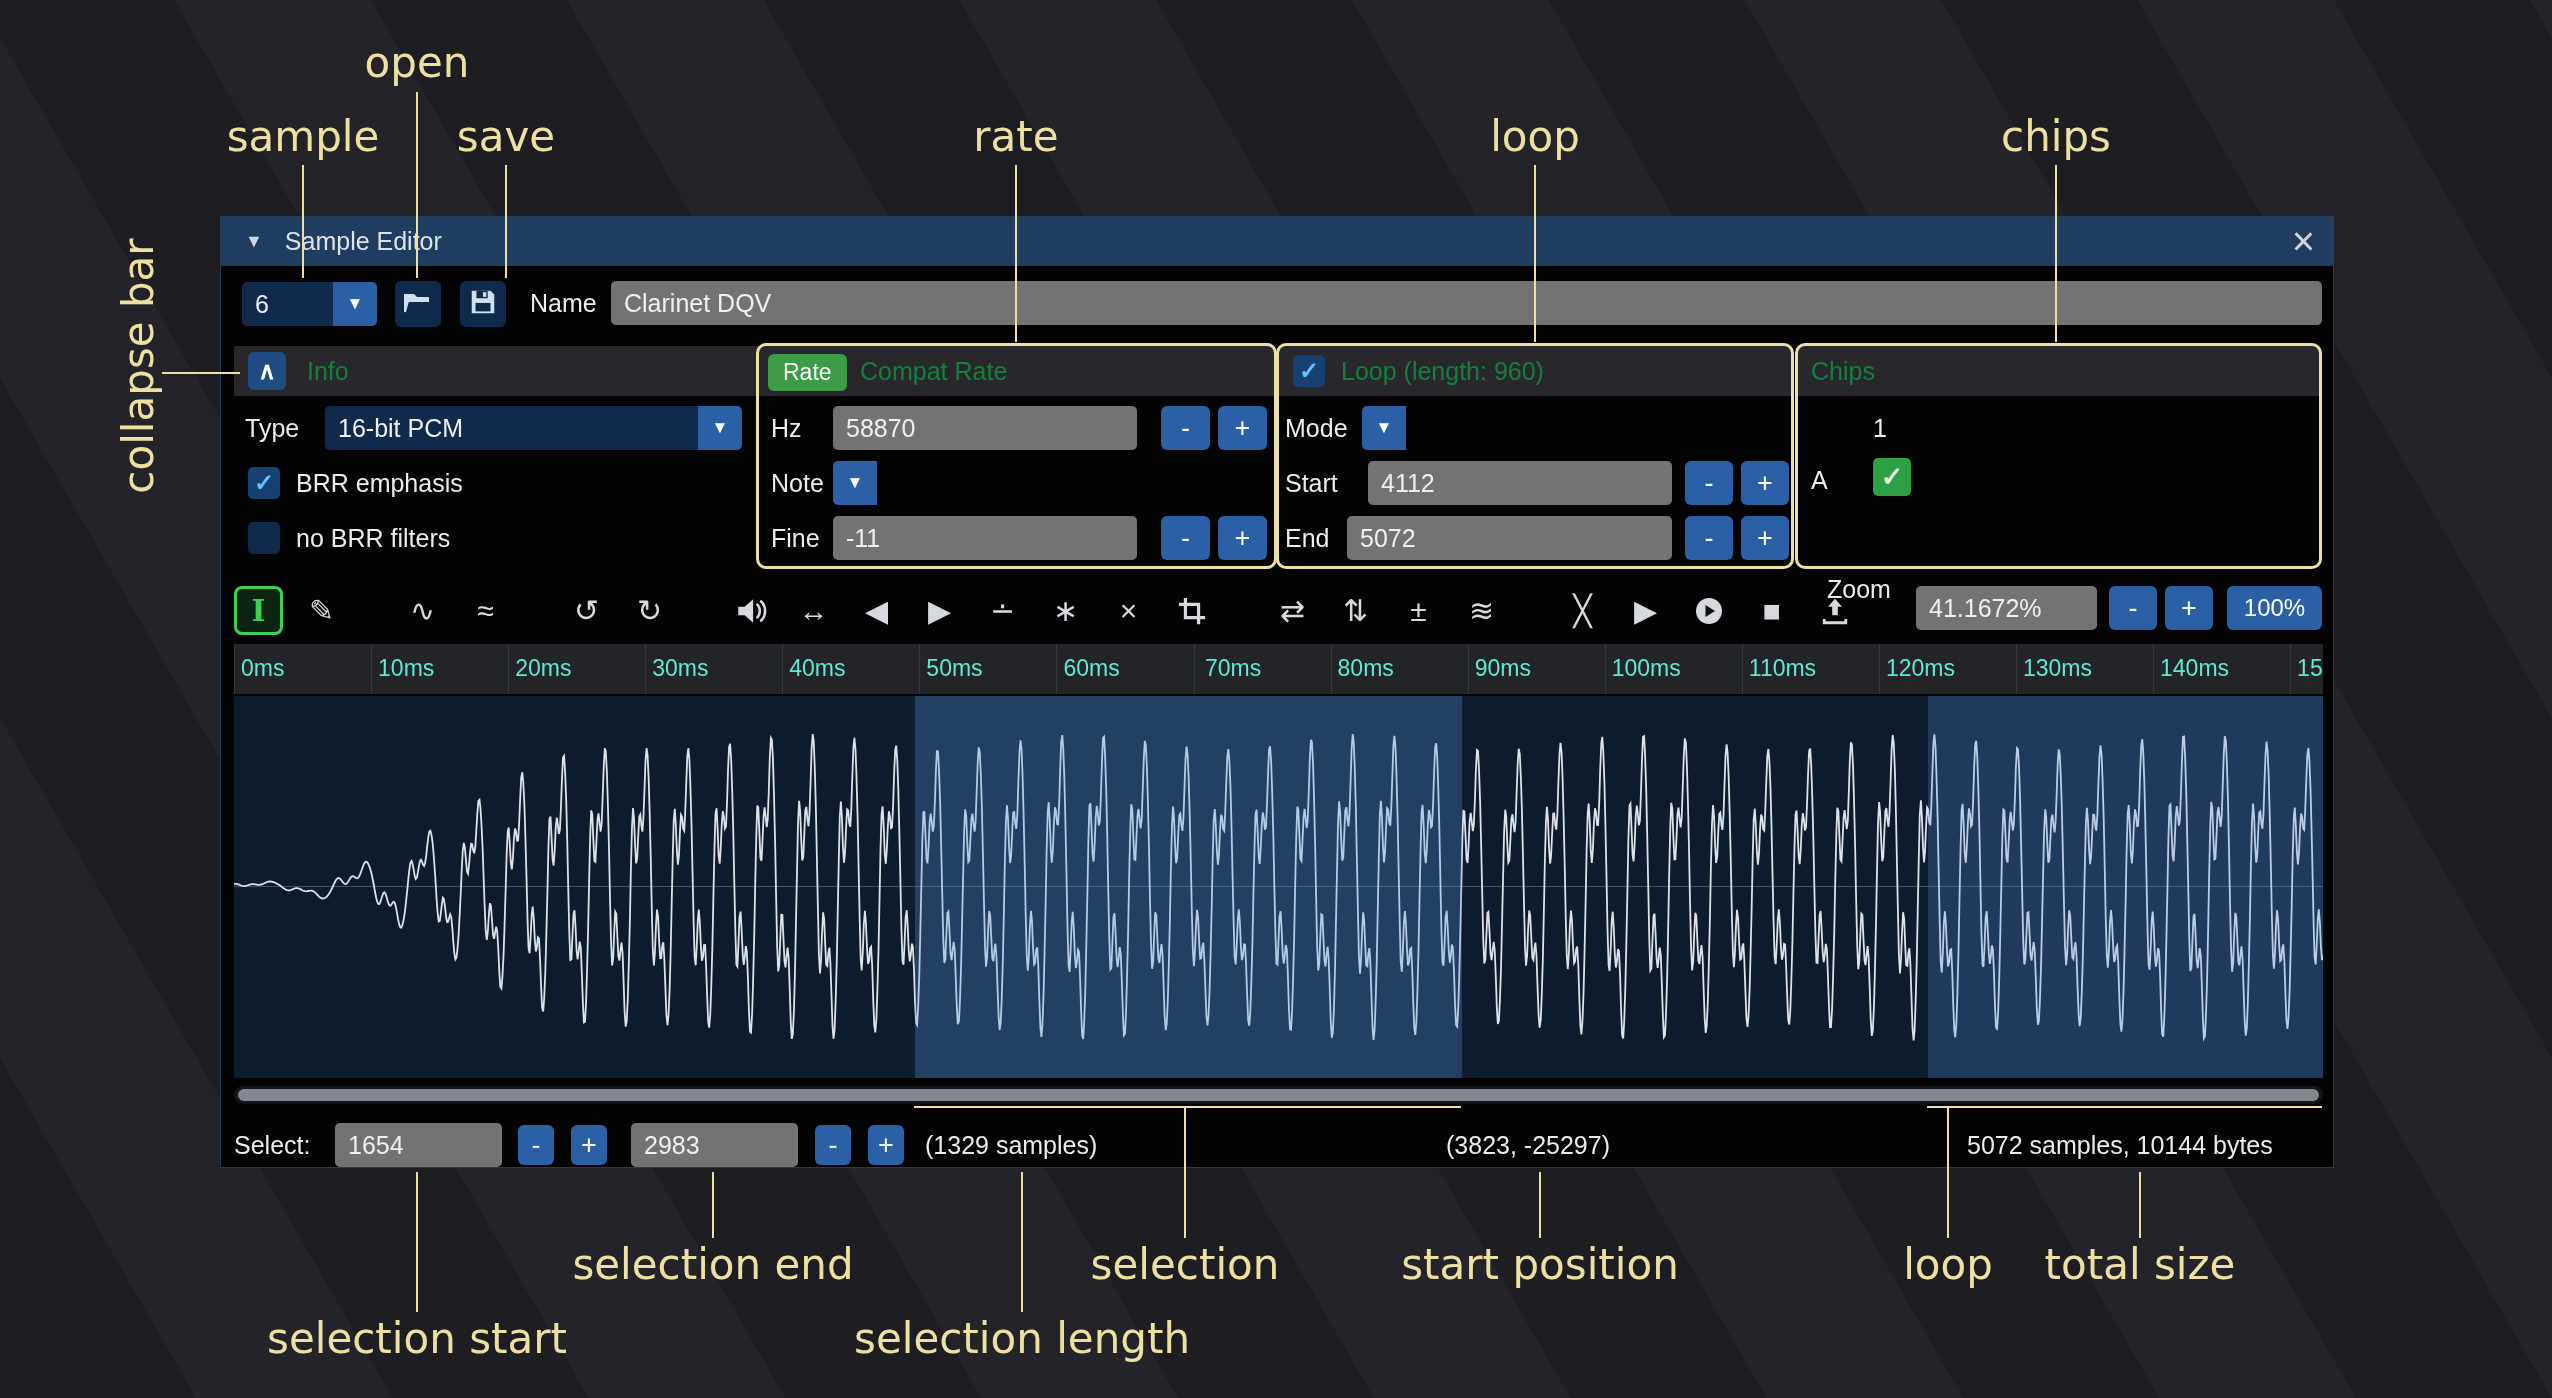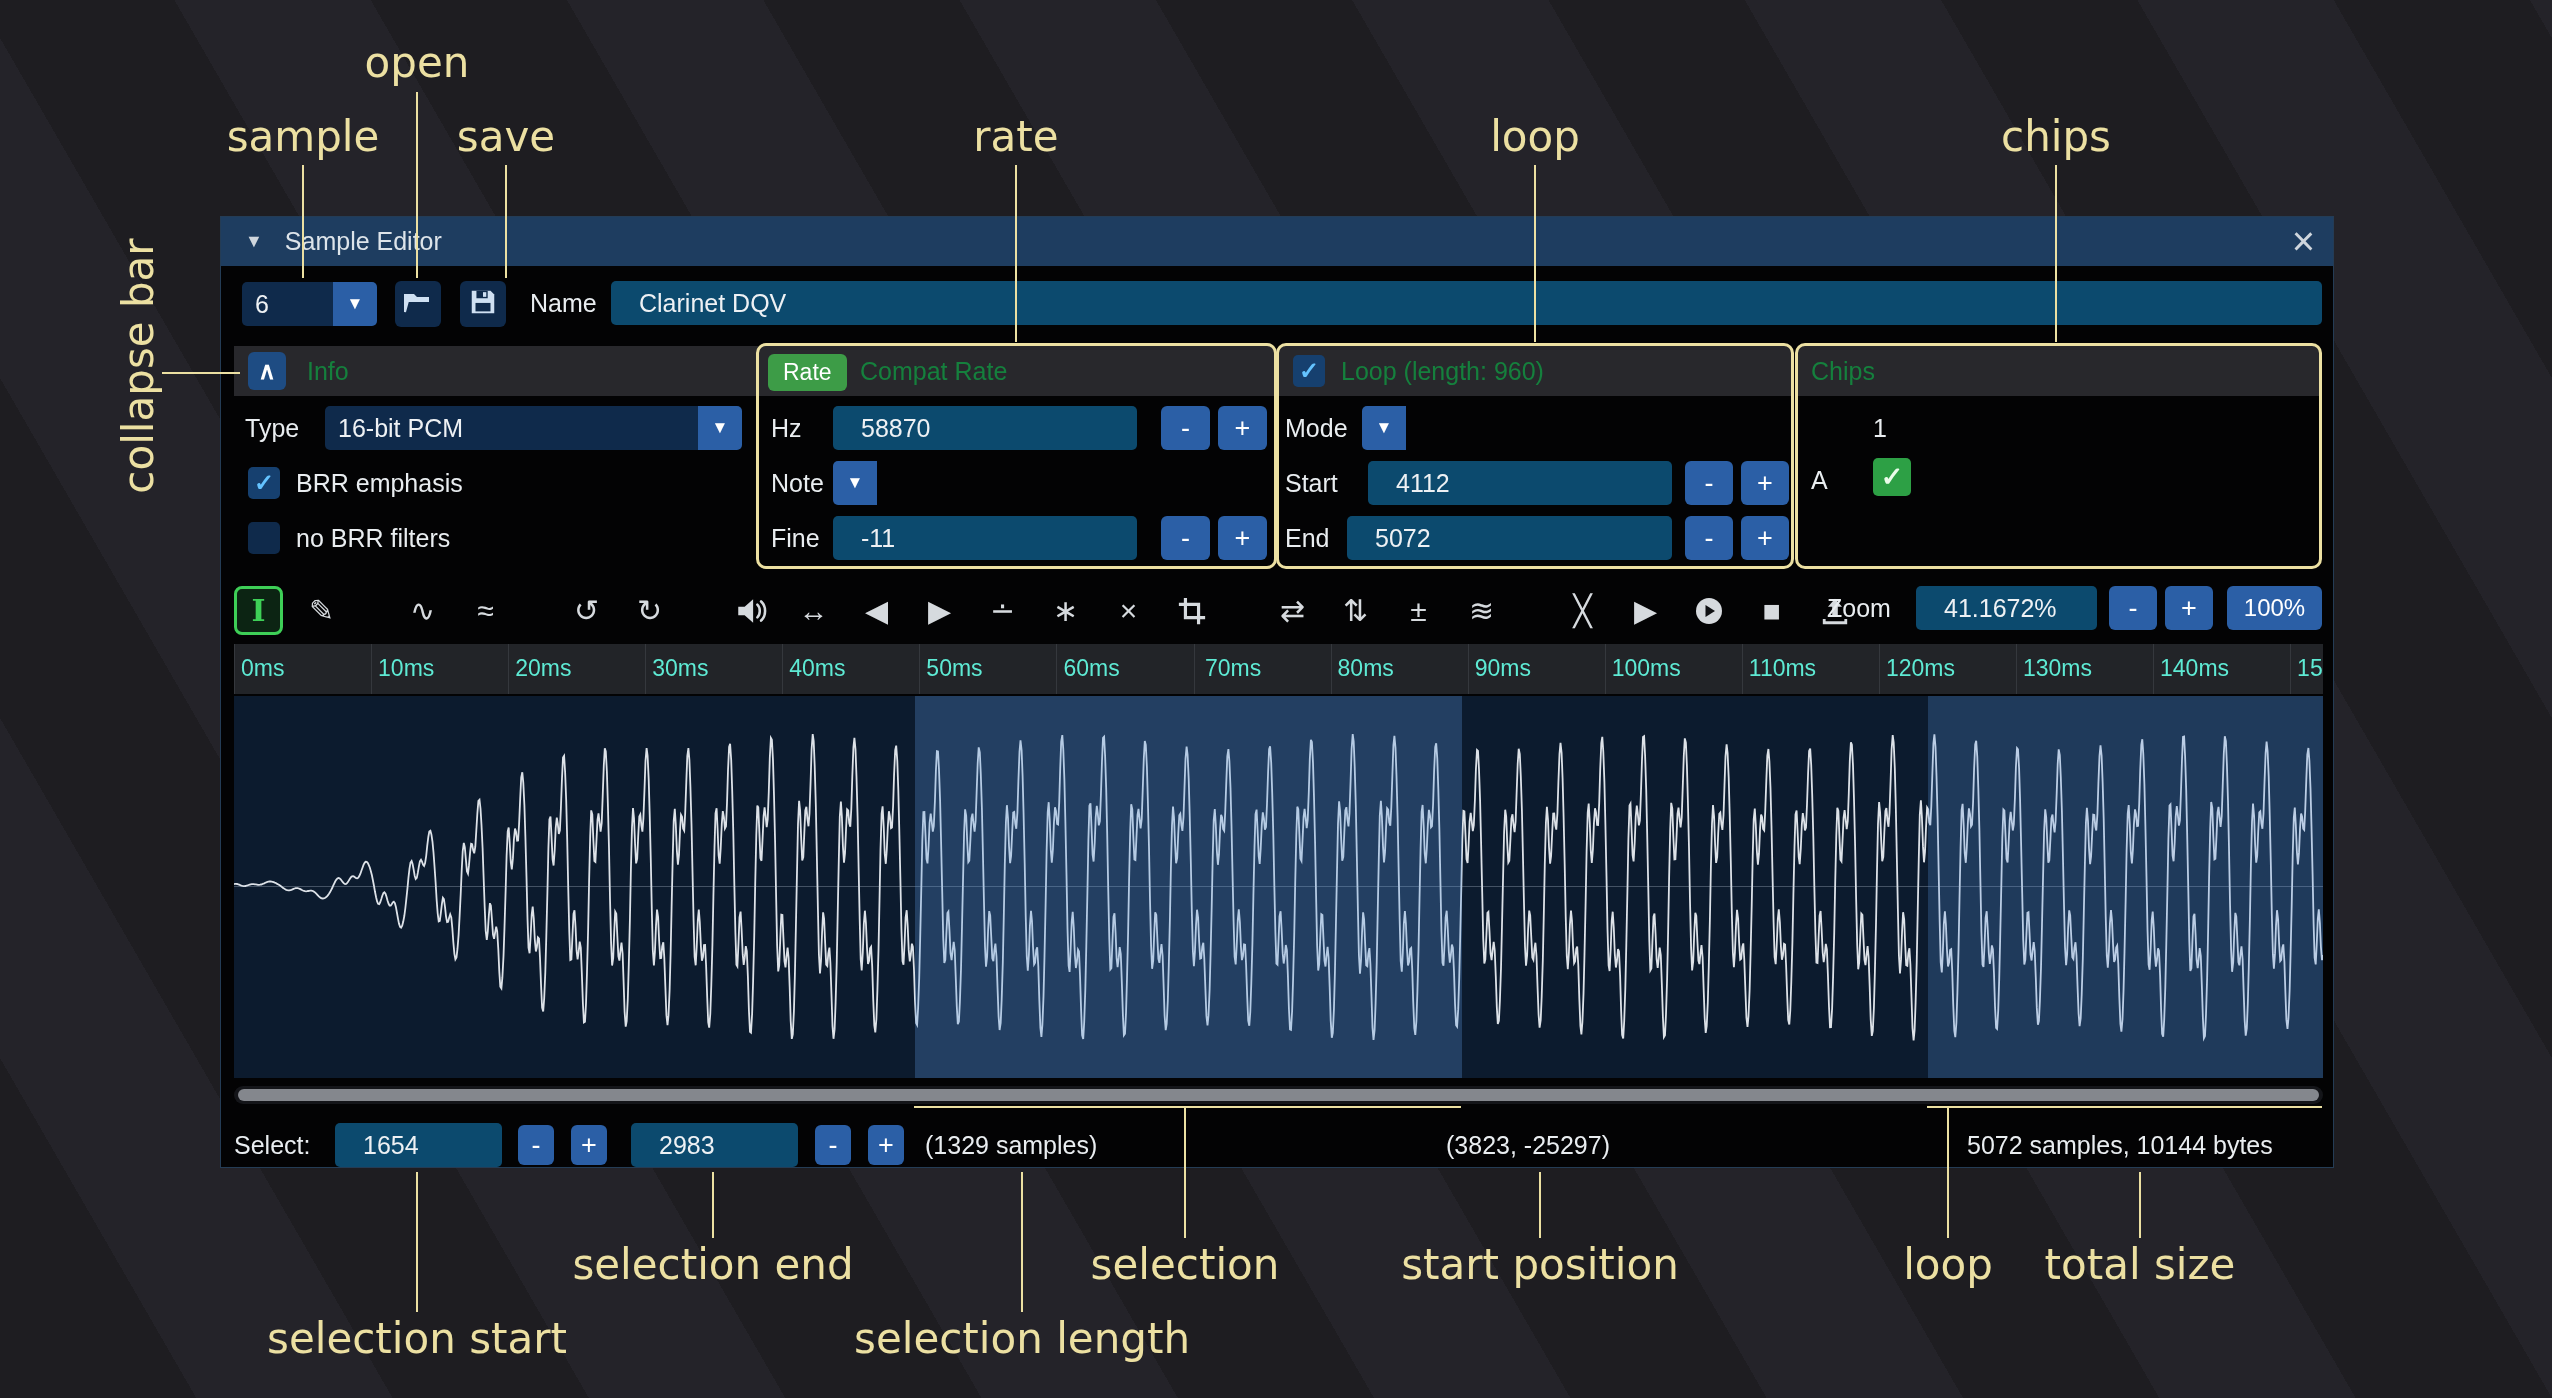--- a/index.html
+++ b/index.html
@@ -12,22 +12,22 @@
   
   .window { position:absolute; left:220px; top:216px; width:2114px; height:952px;
     background:#030304; border:1px solid #243c55; z-index:10; }
   .titlebar { position:absolute; left:0; top:0; width:100%; height:49px; background:#1e3d60;
     display:flex; align-items:center; color:#dde4ea; font-size:25px; }
   .titlebar .tri { margin-left:24px; font-size:18px; color:#cfd6dd; }
   .titlebar .ttl { margin-left:22px; }
   .titlebar .close { position:absolute; right:18px; top:0; height:49px; display:flex;
     align-items:center; font-size:40px; color:#cfd6dd; }
   .label { position:absolute; color:#e9edf0; font-size:25px; height:44px; display:flex; align-items:center; white-space:nowrap; }
-  .input { position:absolute; background:#0c4a6e; border-radius:5px; color:#eef1f4; font-size:25px;
-    display:flex; align-items:center; padding:0 28px; height:44px; white-space:nowrap; overflow:hidden; }
+  .input { position:absolute; background:#737373; border-radius:5px; color:#eef1f4; font-size:25px;
+    display:flex; align-items:center; padding:0 13px; height:44px; white-space:nowrap; overflow:hidden; }
   .btn { position:absolute; background:#2b5fa6; border-radius:6px; color:#ffffff; font-size:27px;
     display:flex; align-items:center; justify-content:center; height:44px; }
   .combo { position:absolute; height:44px; display:flex; border-radius:5px; overflow:hidden; }
   .combo .val { flex:1; background:#0f2a4b; color:#eef1f4; font-size:25px; display:flex;
     align-items:center; padding:0 13px; white-space:nowrap; overflow:hidden; }
   .combo .arr { width:44px; background:#2b5fa6; color:#fff; display:flex; align-items:center;
     justify-content:center; font-size:17px; }
   .iconbtn { position:absolute; width:46px; height:46px; background:#0f2a4b; border-radius:6px;
     display:flex; align-items:center; justify-content:center; }
   .panel-header { position:absolute; background:#28282c; height:50px; top:129px; }
@@ -214,21 +214,21 @@
           </svg>
         </div>
         <div class="tb-btn">■</div>
         <div class="tb-btn">
           <svg viewBox="0 0 32 32" width="30" height="30">
             <path d="M16 3l7.5 8.5H19v9h-6v-9H8.5z" fill="#d6dade"></path>
             <path d="M4.5 24.5v4h23v-4" stroke="#d6dade" stroke-width="3" fill="none"></path>
           </svg>
         </div>
       </div>
-    <div class="label" style="left:1606px; top:369px;">Zoom</div>
+    <div class="label" style="left:1606px; top:350px;">Zoom</div>
     <div class="input" style="left:1695px; top:369px; width:181px;">41.1672%</div>
     <div class="btn" style="left:1888px; top:369px; width:48px;">-</div>
     <div class="btn" style="left:1944px; top:369px; width:48px;">+</div>
     <div class="btn" style="left:2006px; top:369px; width:95px; font-size:24px;">100%</div>
 
     <div id="ruler">
         <div class="ruler-tick" style="left: 0px;"></div>
         <div class="ruler-label" style="left: 7px;">0ms</div>
         <div class="ruler-tick" style="left: 137.073px;"></div>
         <div class="ruler-label" style="left: 144.073px;">10ms</div>

